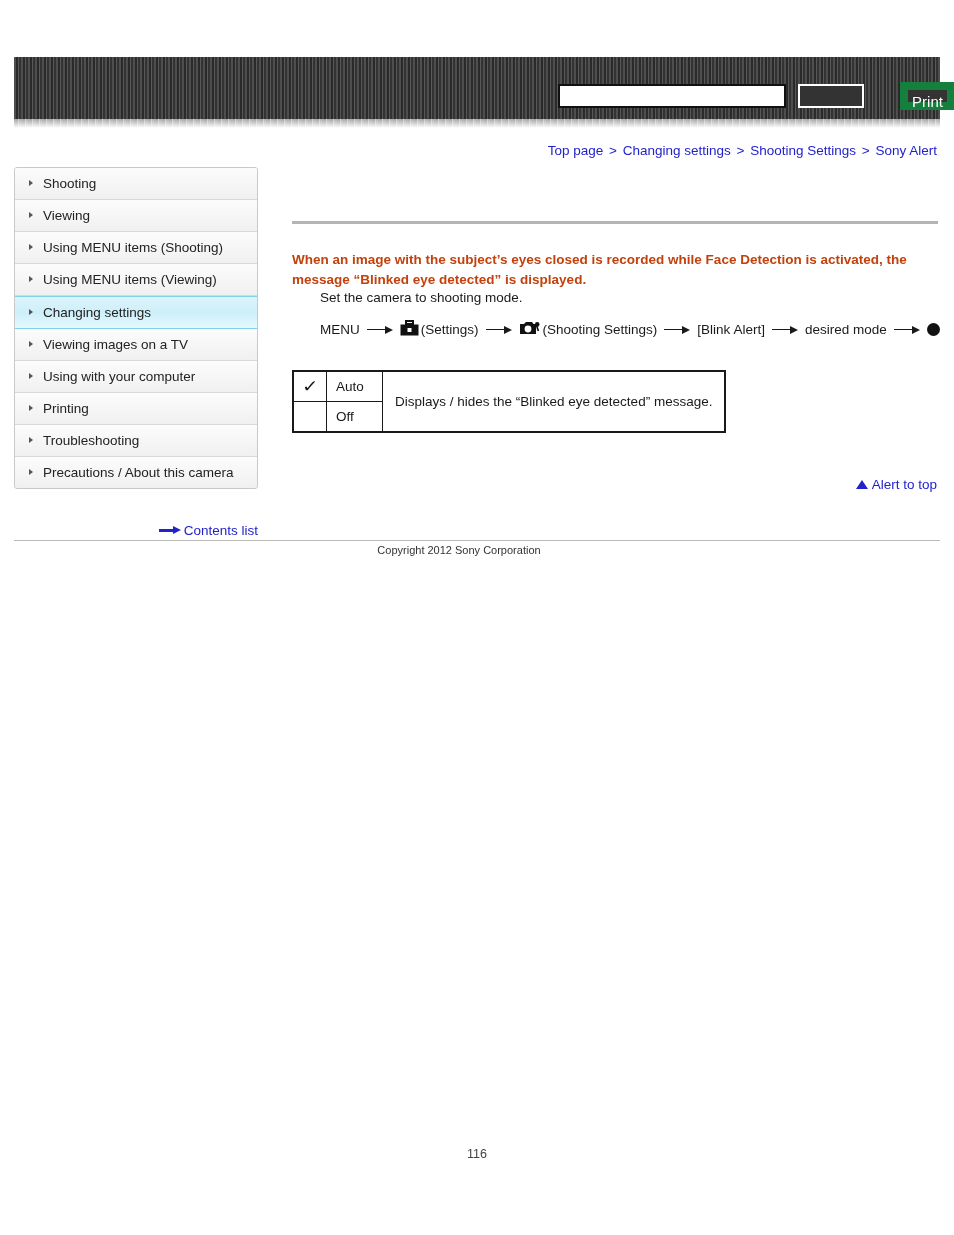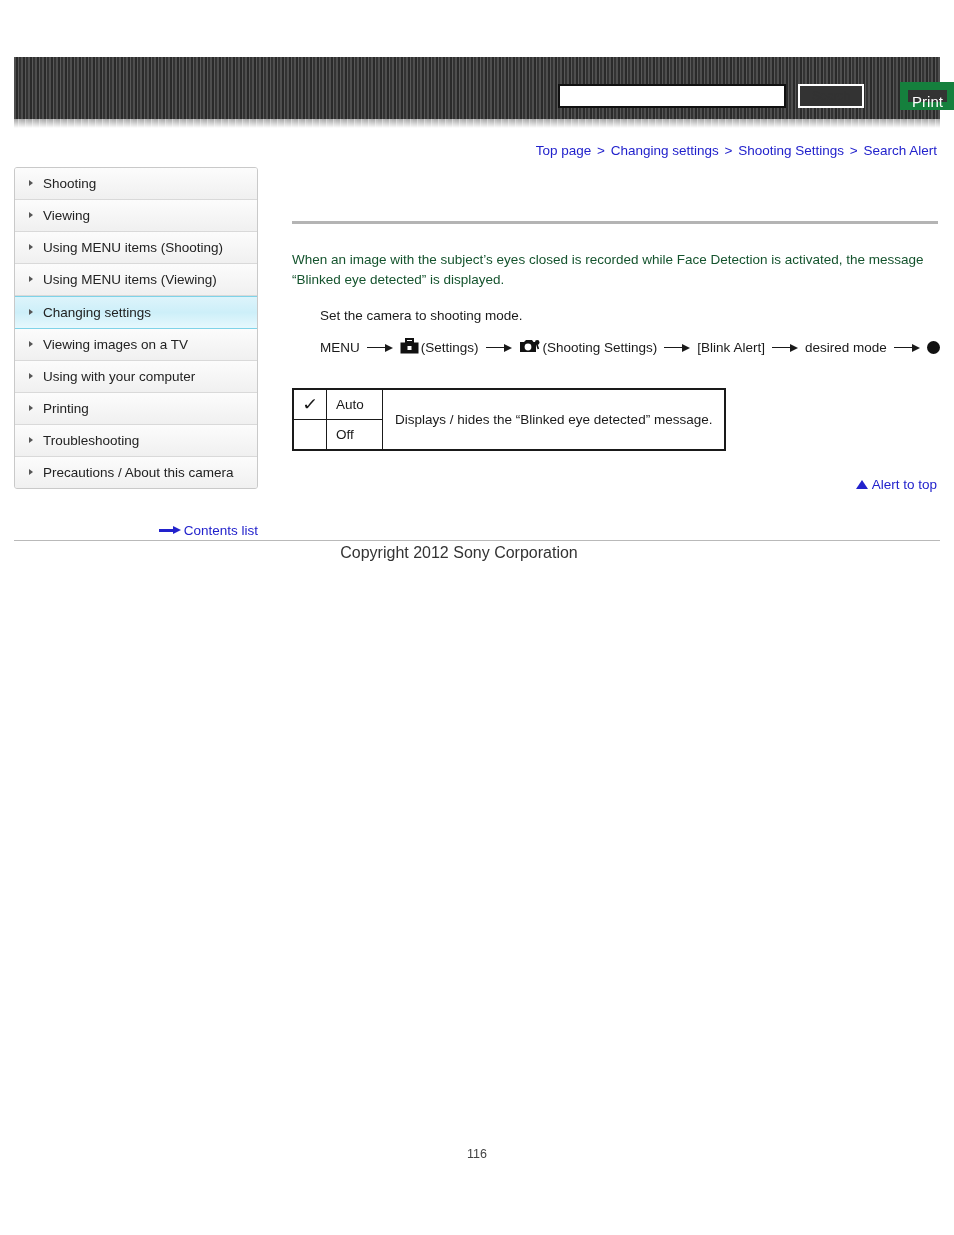--- a/index.html
+++ b/index.html
@@ -207,24 +207,24 @@
   }
   .title-rule {
     height: 0;
     border-top: 3px solid #b4b4b4;
     margin-top: 14px;
   }
   .body-text {
     margin-top: 26px;
     font-size: 13.5px;
     line-height: 20px;
-    color: #14532d;
+    color: #c2410c;
+    font-weight: bold;
   }
   .step-text {
-    margin-top: 18px;
     margin-left: 28px;
     font-size: 13.5px;
     color: #1a1a1a;
   }
   .menu-path {
     margin-top: 14px;
     margin-left: 28px;
     font-size: 13.5px;
     color: #1a1a1a;
     display: flex;
@@ -333,21 +333,21 @@
     top: 540px;
     width: 926px;
     border-top: 1px solid #b9b9b9;
   }
   .copyright {
     position: absolute;
     left: 0;
     top: 544px;
     width: 918px;
     text-align: center;
-    font-size: 16px;
+    font-size: 11px;
     color: #333333;
   }
   .page-number {
     position: absolute;
     left: 0;
     top: 1147px;
     width: 954px;
     text-align: center;
     font-size: 12.5px;
     color: #444444;
@@ -364,21 +364,21 @@
 
 <button class="print-button">Print</button>
 
 <div class="breadcrumb">
   <a>Top page</a>
   <span class="sep">&gt;</span>
   <a>Changing settings</a>
   <span class="sep">&gt;</span>
   <a>Shooting Settings</a>
   <span class="sep">&gt;</span>
-  <a>Search Alert</a>
+  <a>Sony Alert</a>
 </div>
 
 <div class="sidebar">
   <div class="side-item">
     <span class="tri-bullet"></span><span>Shooting</span>
   </div>
   <div class="side-item">
     <span class="tri-bullet"></span><span>Viewing</span>
   </div>
   <div class="side-item">

